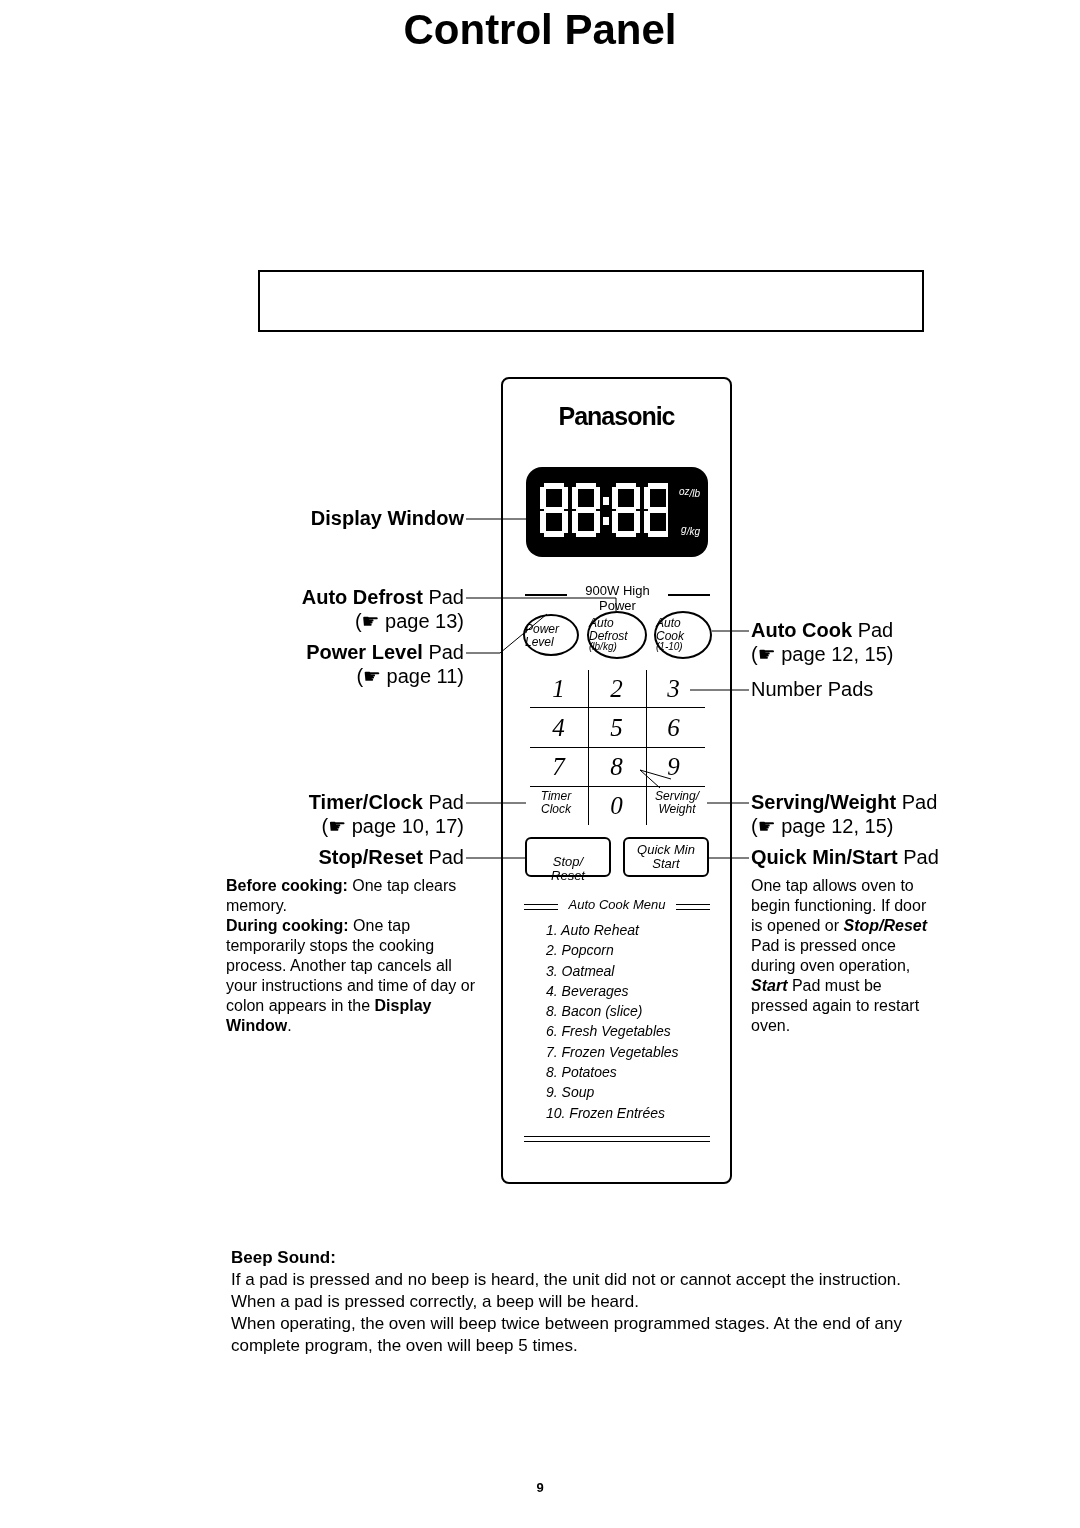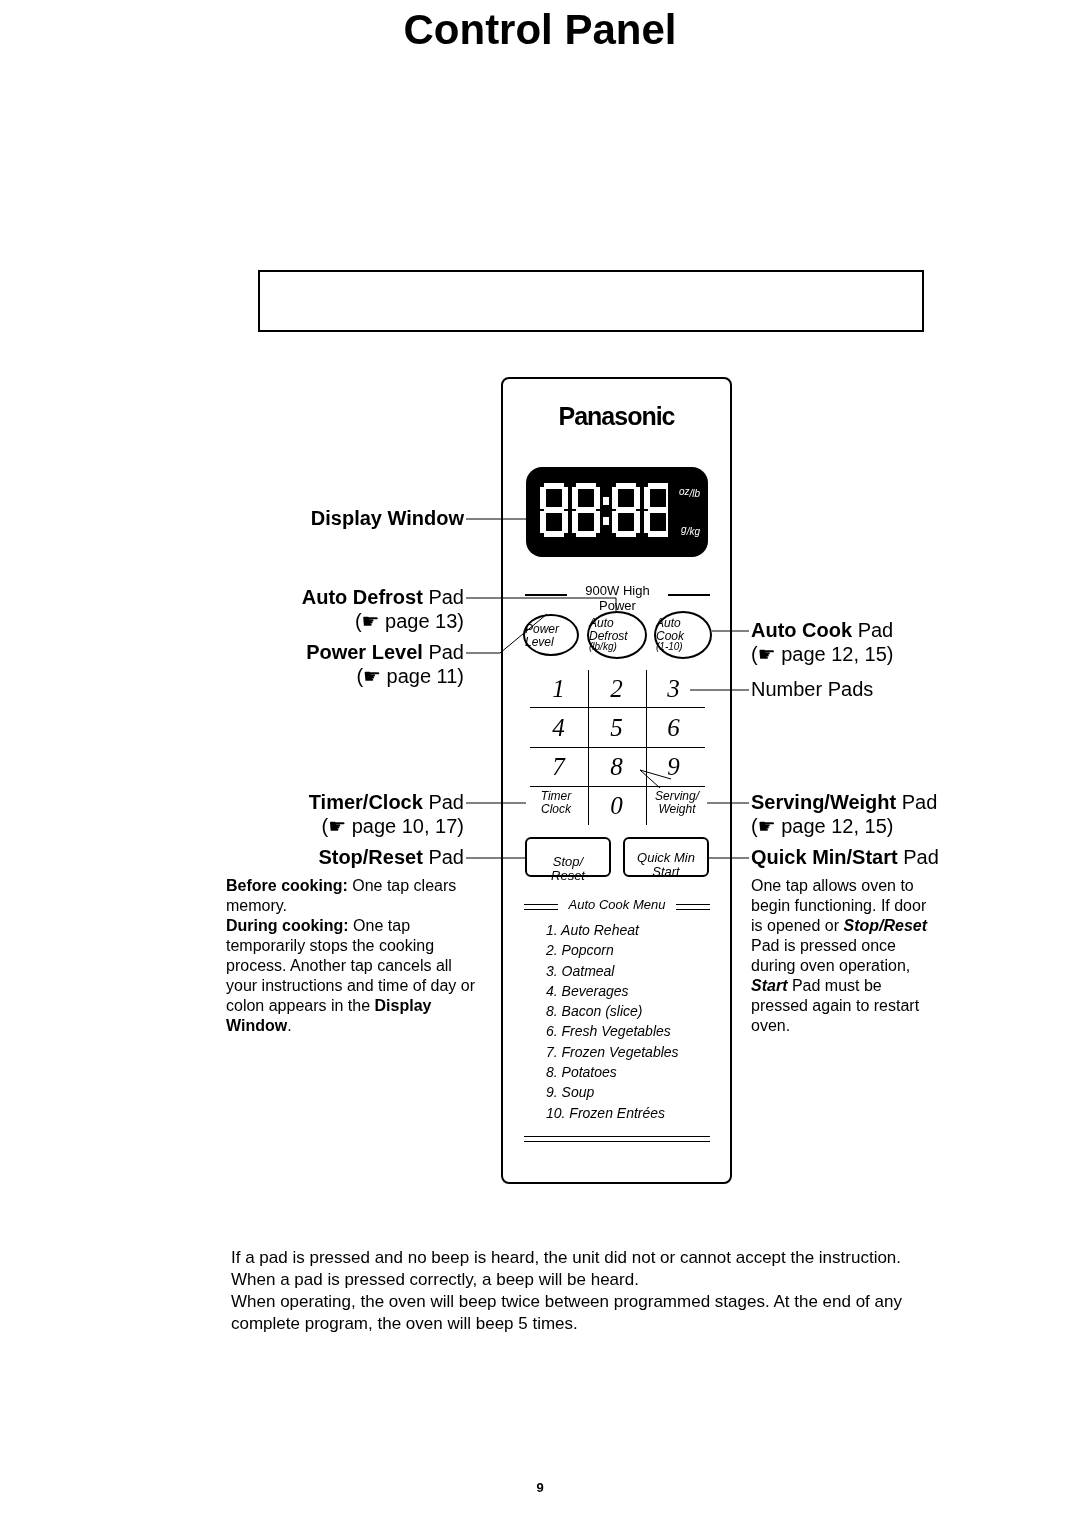--- a/index.html
+++ b/index.html
@@ -180,21 +180,21 @@
   .rpad {
     position:absolute;
     border: 2px solid #000;
     border-radius: 6px;
     box-sizing: border-box;
     text-align:center;
     font-style: italic;
     line-height:1.05;
   }
   .pad-stop { left: 525px; top: 837px; width: 86px; height: 40px; font-size: 13px; padding-top:16px;}
-  .pad-start{ left: 623px; top: 837px; width: 86px; height: 40px; font-size: 13px; padding-top:12px;}
+  .pad-start{ left: 623px; top: 837px; width: 86px; height: 40px; font-size: 13px; padding-top:4px;}
   .acm-text {
     position:absolute; left:558px; top: 897px; width:118px;
     text-align:center; font-size: 13px; font-style: italic;
   }
   .acm-leftline, .acm-rightline {
     position:absolute; width:34px; height:4px;
     border-top:1px solid #000;
     border-bottom:1px solid #000;
   }
   .acm-leftline { left:524px; top:904px; }
@@ -469,20 +469,21 @@
     <line x1="749" y1="690" x2="690" y2="690"></line>
 
     <line x1="749" y1="803" x2="707" y2="803"></line>
     <line x1="671" y1="779" x2="640" y2="770"></line>
     <line x1="640" y1="770" x2="660" y2="788"></line>
 
     <line x1="749" y1="858" x2="709" y2="858"></line>
   </svg>
 
   <div class="beep">
+    <div><span class="b">Beep Sound:</span></div>
     <div>If a pad is pressed and no beep is heard, the unit did not or cannot accept the instruction.</div>
     <div>When a pad is pressed correctly, a beep will be heard.</div>
     <div>When operating, the oven will beep twice between programmed stages. At the end of any complete program, the oven will beep 5 times.</div>
   </div>
 
   <div class="page-number">9</div>
 
 </div>
 
 </body></html>

